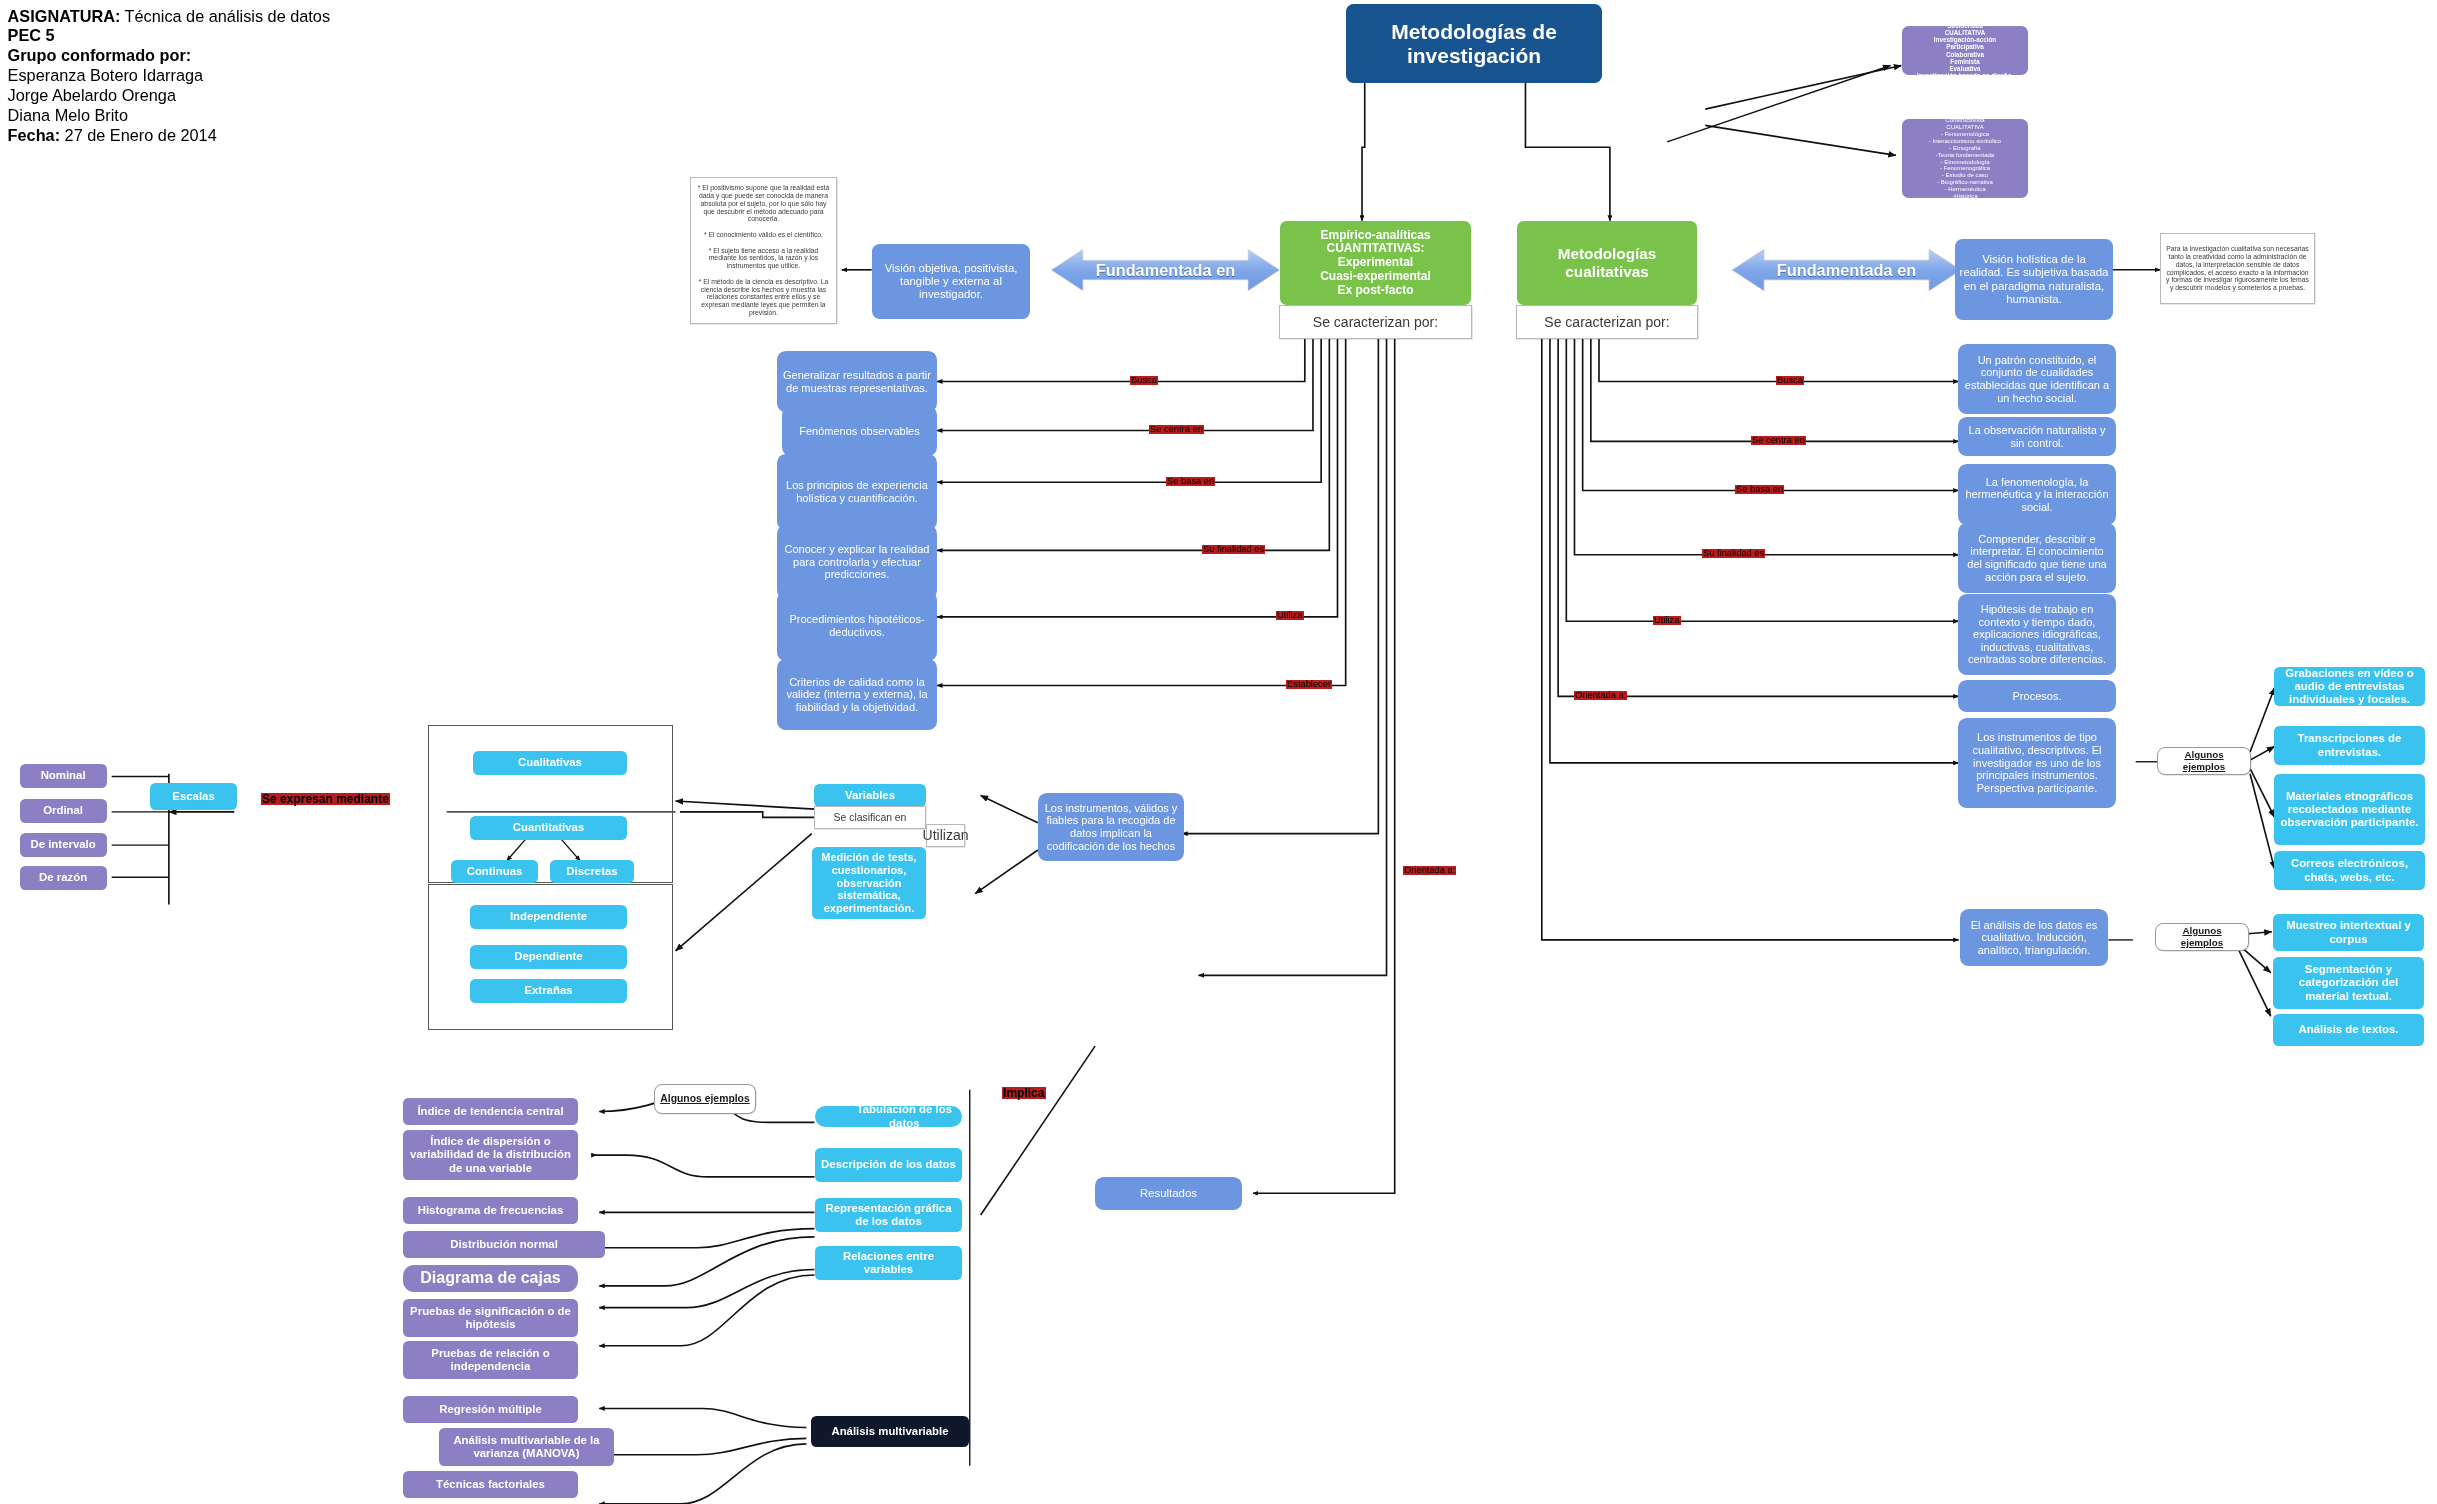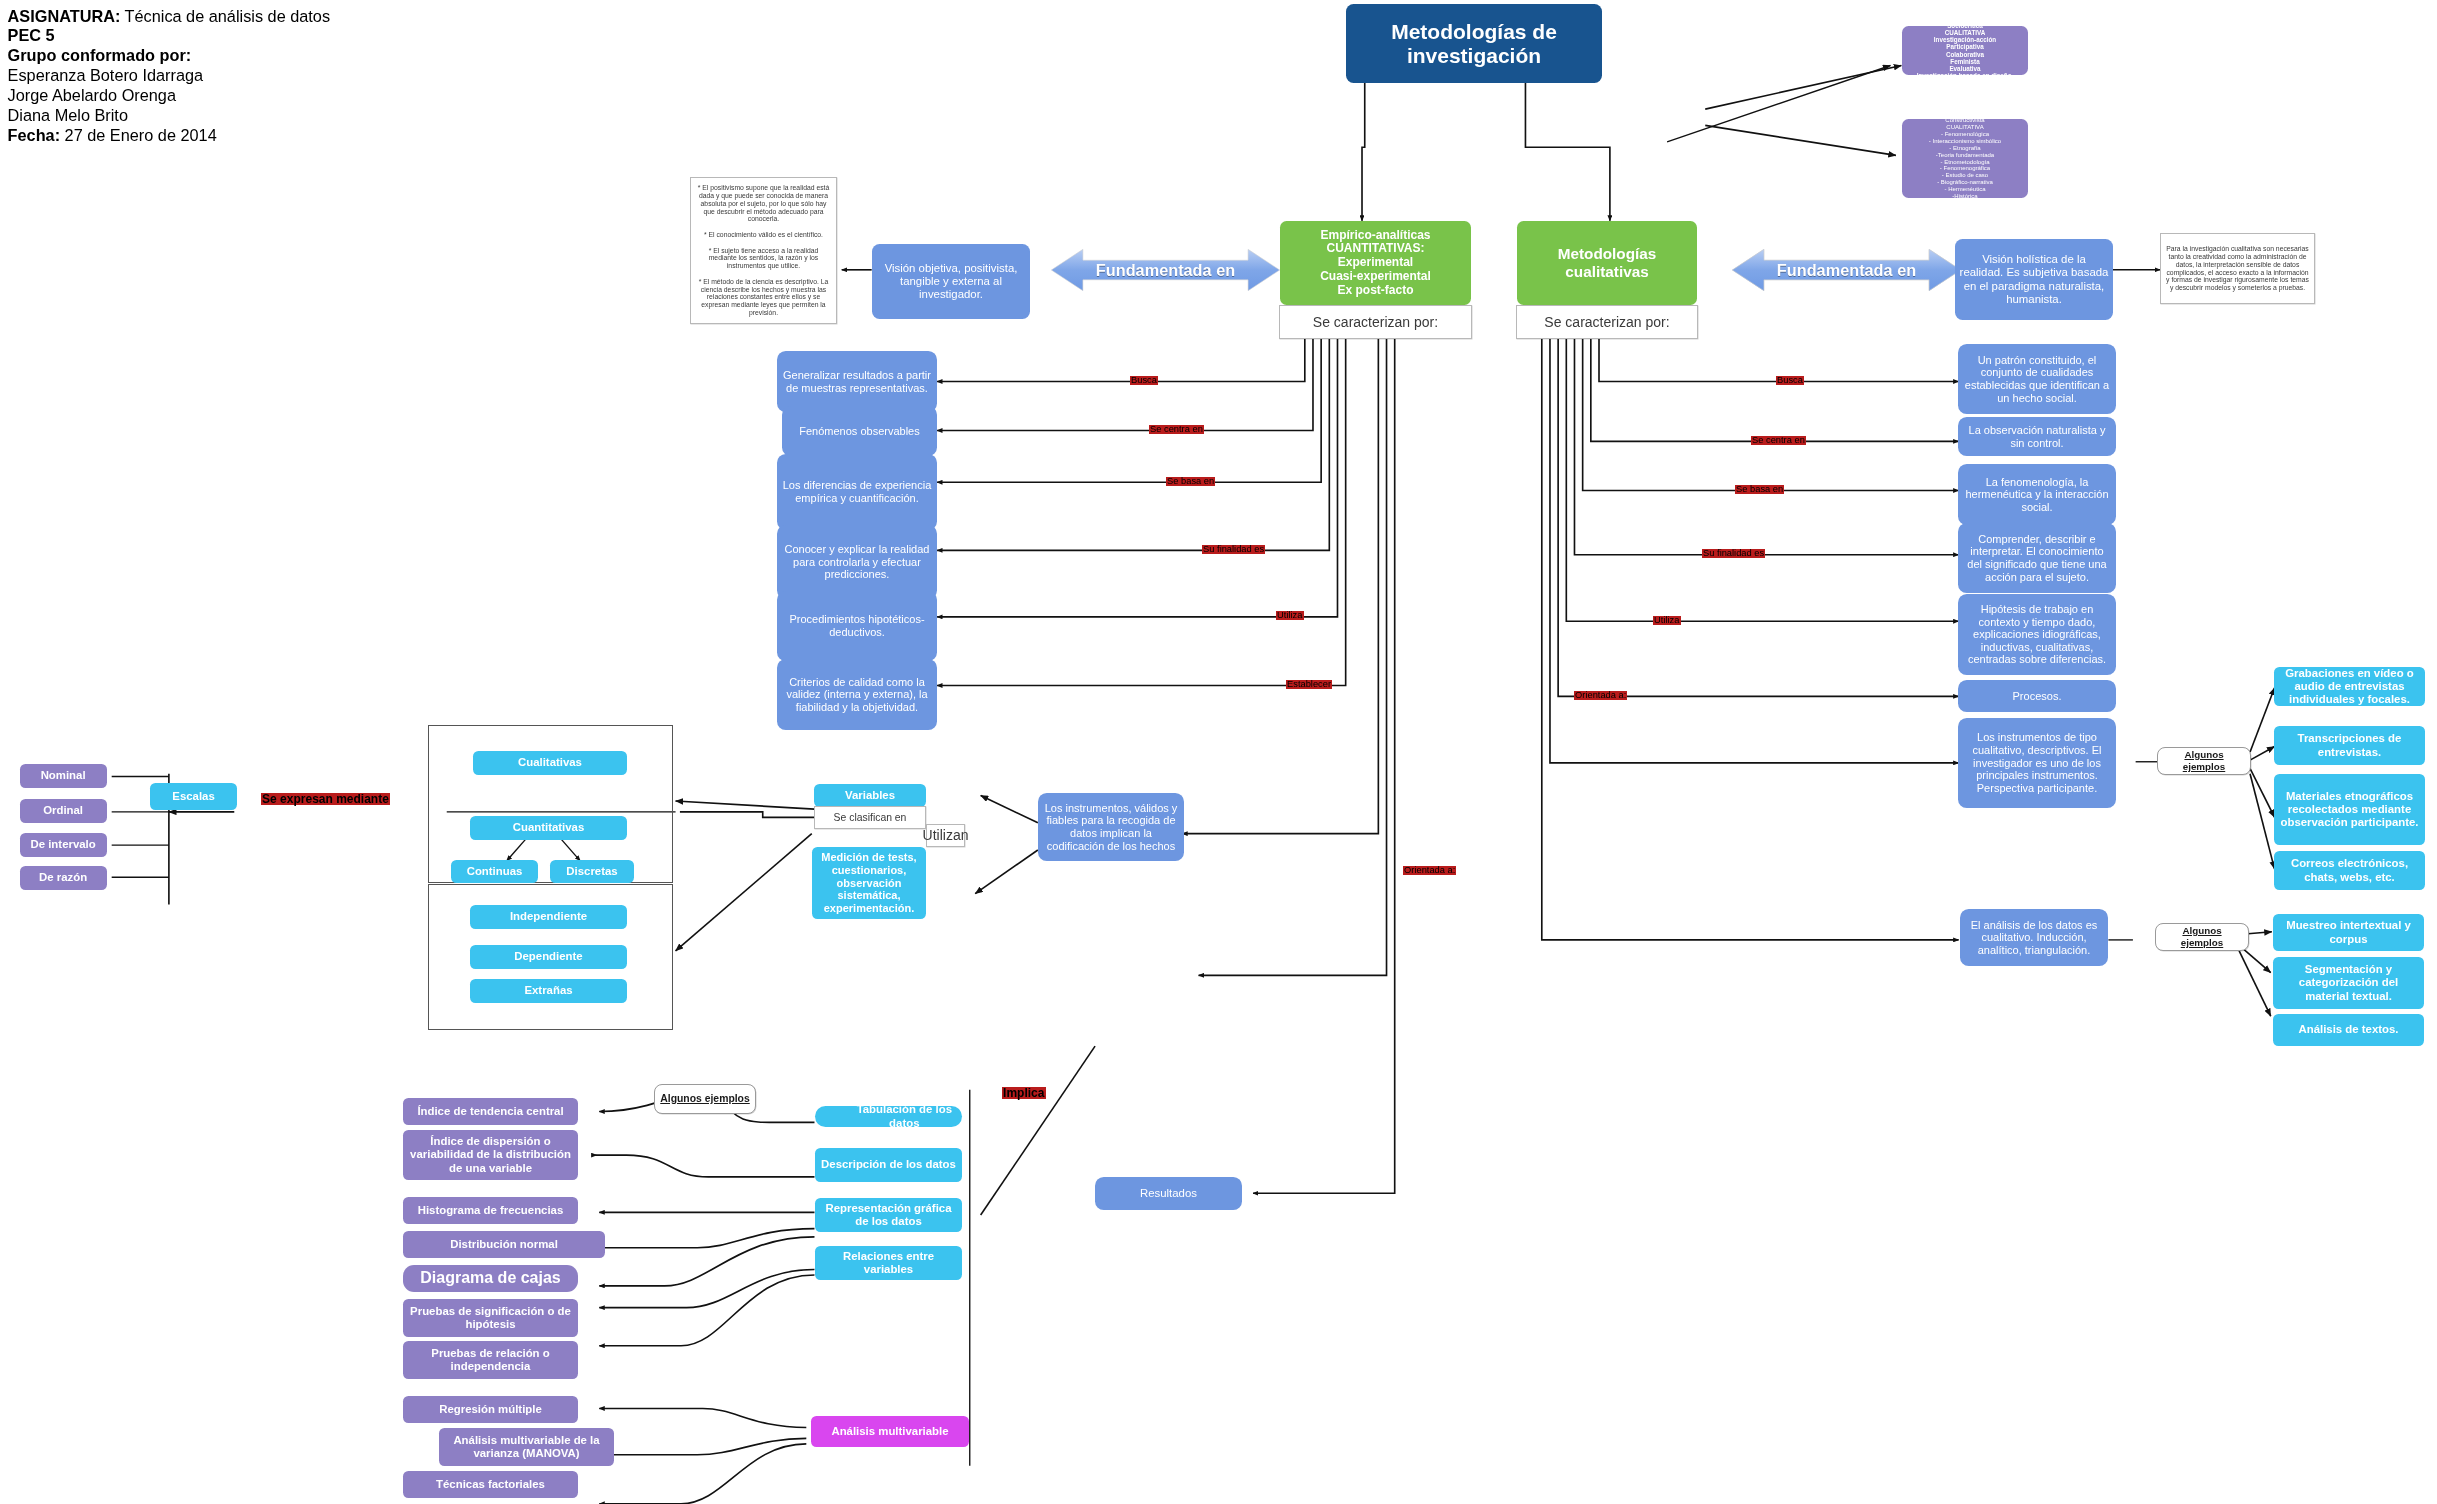--- a/index.html
+++ b/index.html
@@ -1,21 +1,21 @@
 <!DOCTYPE html>
 <html style="font-size:8.7px"><head>
 <meta charset="utf-8">
 <style>
   html,body{margin:0;padding:0;background:#ffffff;}
   body{font-family:"Liberation Sans",sans-serif;}
   #canvas{position:relative;width:2438px;height:1505px;background:#fff;overflow:hidden;}
   .node{position:absolute;box-sizing:border-box;display:flex;align-items:center;justify-content:center;text-align:center;color:#fff;border-radius:8.7px;line-height:1.15;padding:2.2px 4.4px;}
   .blue-dark{background:#18548f;color:#fff;font-weight:bold;}
   .green{background:#7ac143;background:#79c34a;color:#fff;font-weight:bold;}
-  .green2{background:#d946ef;}
+  .green2{background:#0f172a;}
   .blue-mid{background:#6d96e0;color:#fff;}
   .cyan{background:#3bc3ef;color:#fff;font-weight:bold;}
   .purple{background:#8d7fc4;color:#fff;font-weight:bold;}
   .plain{background:#ffffff;color:#3a3a3a;border:0.5px solid #b8b8b8;border-radius:0;font-weight:normal;
          box-shadow:0.5px 0.5px 0 rgba(0,0,0,.18);}
   .tinybox{background:#ffffff;color:#1a1a1a;border:0.5px solid #9a9a9a;border-radius:8px;text-align:center;
            box-shadow:0.5px 0.5px 0 rgba(0,0,0,.18);line-height:1.22;}
   .framebox{position:absolute;border:0.5px solid #555;box-sizing:border-box;background:transparent;}
   .edge-label{position:absolute;color:#000;background:#b91c1c;font-size:9.3px;white-space:nowrap;line-height:1;padding:0 1.1px;}
   .hdr{position:absolute;color:#000;line-height:1.22;}
@@ -187,21 +187,21 @@
   <div class="node plain" style="left:690px;top:177px;width:147px;height:147px;font-size:6.8px;white-space:pre-line;text-align:center;align-items:center;">* El positivismo supone que la realidad está dada y que puede ser conocida  de manera absoluta por el sujeto, por lo que sólo hay que descubrir el método adecuado para conocerla.
 
 * El  conocimiento válido es el científico.
 
 * El sujeto tiene acceso a la realidad mediante los sentidos, la razón y los instrumentos que utilice.
 
 * El método de la ciencia es descriptivo. La ciencia describe los hechos y muestra las relaciones constantes entre ellos y se expresan mediante leyes que permiten la previsión.</div>
 
   <div class="node blue-mid" style="left:777px;top:351px;width:160px;height:61px;font-size:11px;">Generalizar resultados a partir de muestras representativas.</div>
   <div class="node blue-mid" style="left:782px;top:406px;width:155px;height:50px;font-size:11px;">Fenómenos observables</div>
-  <div class="node blue-mid" style="left:777px;top:454px;width:160px;height:76px;font-size:11px;">Los diferencias de experiencia empírica y cuantificación.</div>
+  <div class="node blue-mid" style="left:777px;top:454px;width:160px;height:76px;font-size:11px;">Los principios de experiencia holística y cuantificación.</div>
   <div class="node blue-mid" style="left:777px;top:525px;width:160px;height:74px;font-size:11px;">Conocer y explicar la realidad para controlarla y efectuar predicciones.</div>
   <div class="node blue-mid" style="left:777px;top:591px;width:160px;height:70px;font-size:11px;">Procedimientos hipotéticos-deductivos.</div>
   <div class="node blue-mid" style="left:777px;top:659px;width:160px;height:71px;font-size:11px;">Criterios de calidad como la validez (interna y externa), la fiabilidad y la objetividad.</div>
 
   <div class="edge-label" style="left:1130px;top:376px;">Busca</div>
   <div class="edge-label" style="left:1149px;top:425px;">Se centra en</div>
   <div class="edge-label" style="left:1166px;top:477px;">Se basa en</div>
   <div class="edge-label" style="left:1202px;top:545px;">Su finalidad es</div>
   <div class="edge-label" style="left:1276px;top:611px;">Utiliza</div>
   <div class="edge-label" style="left:1286px;top:680px;">Establecer</div>

